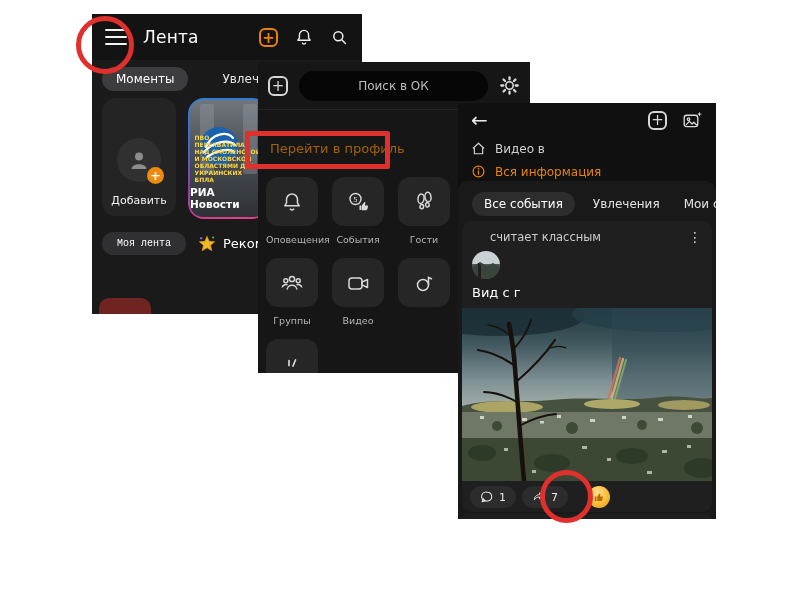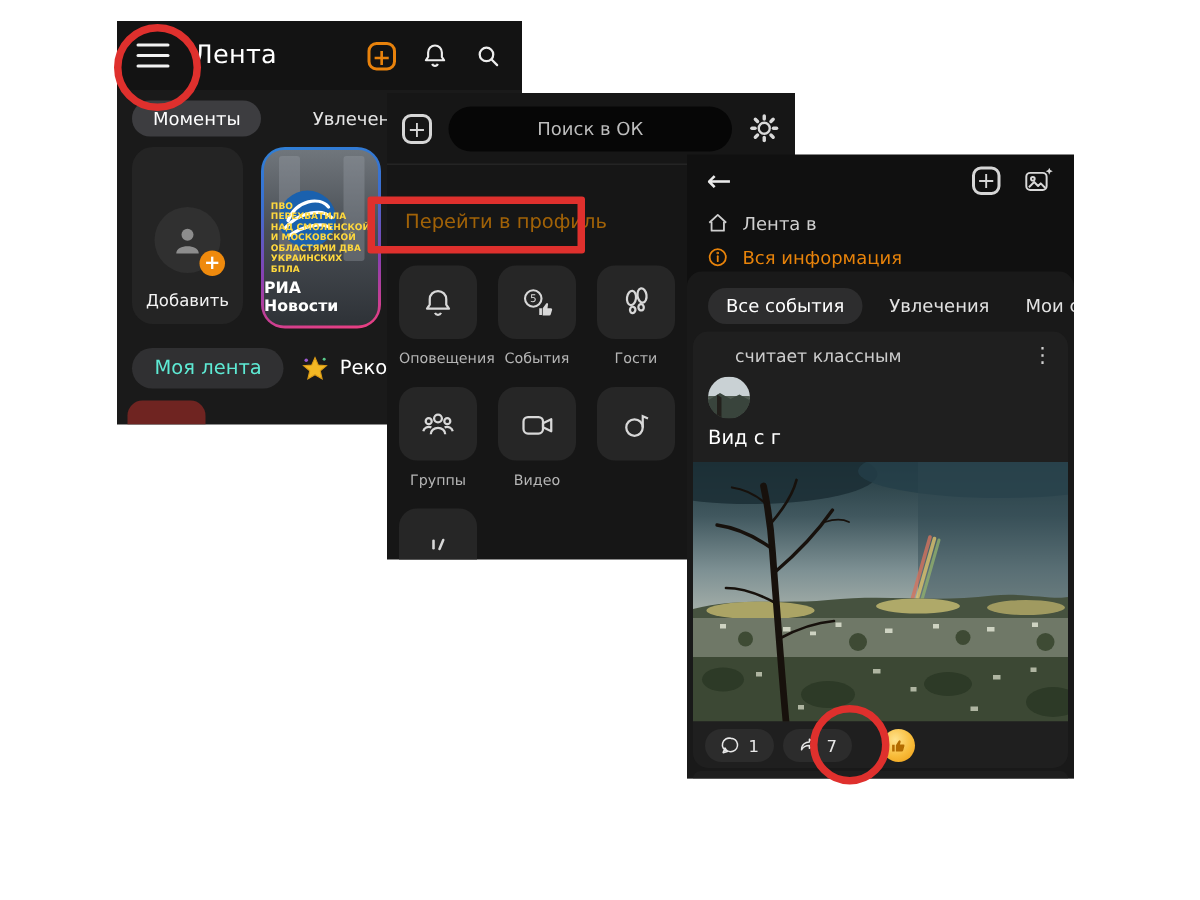--- a/index.html
+++ b/index.html
@@ -1,21 +1,21 @@
 <!DOCTYPE html>
 <html><head>
 <meta charset="utf-8">
 <style>
   html,body{margin:0;padding:0;}
   body{width:800px;height:600px;background:#ffffff;position:relative;overflow:hidden;
        font-family:"DejaVu Sans","Liberation Sans",sans-serif;}
   .panel{position:absolute;color:#eaeaea;overflow:hidden;}
 
   
-  #panel-feed{left:78px;top:14px;width:270px;height:269px;background:#1a1a1a;z-index:1;}
+  #panel-feed{left:92px;top:14px;width:270px;height:300px;background:#1a1a1a;z-index:1;}
   .feed-header{display:flex;align-items:center;height:46px;padding:0 13px;background:#131313;}
   .hamburger{width:22px;display:flex;flex-direction:column;gap:4.5px;cursor:pointer;}
   .hamburger span{height:2.6px;background:#f2f2f2;border-radius:2px;}
   .feed-title{font-size:17px;color:#fff;margin-left:16px;letter-spacing:.2px;}
   .hdr-icons{margin-left:auto;display:flex;align-items:center;gap:16px;}
   .plus-sq{width:19px;height:19px;border:2px solid #e8820c;border-radius:6px;color:#e8820c;
            font-size:15px;line-height:17px;text-align:center;font-weight:bold;box-sizing:border-box;}
   .icon-svg{display:block;}
   .feed-tabs{display:flex;align-items:center;gap:28px;padding:7px 10px 5px;}
   .pill{background:#3d3d40;border-radius:15px;padding:5px 14px;font-size:12px;color:#fff;white-space:nowrap;}
@@ -32,21 +32,21 @@
              background:linear-gradient(170deg,#2f80d6 0%,#3a6fd0 30%,#8a3fb0 65%,#ef3f80 100%);}
   .story-ria-inner{width:100%;height:100%;border-radius:13px;position:relative;overflow:hidden;
              background:linear-gradient(180deg,#70767c 0%,#4a4f55 45%,#2e3237 100%);
              display:flex;flex-direction:column;justify-content:flex-end;align-items:center;}
   .door1,.door2{position:absolute;top:4px;width:14px;height:70px;background:#9aa1a8;opacity:.35;border-radius:2px;}
   .door1{left:10px}.door2{right:9px}
   .ria-logo{position:absolute;top:26px;left:9px;}
   .ria-caption{position:relative;width:88%;font-size:6px;line-height:7px;font-weight:bold;color:#ffd83d;text-align:left;}
   .ria-name{position:relative;font-size:10.5px;font-weight:bold;color:#fff;margin:3px 0 7px;}
   .feed-row2{display:flex;align-items:center;gap:12px;padding:13px 10px 0;white-space:nowrap;}
-  .myfeed-pill{background:#303032;border-radius:16px;padding:6px 15px;font-size:13px;color:#5eead4;}
+  .myfeed-pill{background:#303032;border-radius:16px;padding:6px 15px;font-size:10px;color:#ffffff;font-family:Liberation Mono, monospace;}
   .reco{display:flex;align-items:center;gap:7px;font-size:13px;color:#fff;}
   .red-card{position:absolute;left:7px;bottom:0;width:52px;height:16px;background:#6f2421;border-radius:10px 10px 0 0;}
 
   
   #panel-menu{left:258px;top:62px;width:272px;height:311px;background:#161616;z-index:2;}
   .menu-top{display:flex;align-items:center;height:48px;padding:0 10px;gap:11px;border-bottom:1px solid #242424;box-sizing:border-box;}
   .plus-sq-grey{width:20px;height:20px;border:2px solid #d6d6d6;border-radius:6px;color:#d6d6d6;
                 font-size:15px;line-height:16px;text-align:center;box-sizing:border-box;flex:none;}
   .search-pill{flex:1;height:30px;background:#060606;border-radius:15px;display:flex;align-items:center;
                padding:0 15px;font-size:12px;color:#bdbdbd;justify-content:center;}
@@ -292,21 +292,21 @@
           <path d="M20 2l.8 1.9L22.7 4.7l-1.9.8L20 7.4l-.8-1.9-1.9-.8 1.9-.8z" fill="#d9d9d9" stroke="none"></path>
         </svg>
     </div>
   </div>
 
   <div class="info-row">
     <svg width="15" height="15" viewBox="0 0 20 20" fill="none" stroke="#cfcfcf" stroke-width="1.6" stroke-linejoin="round">
         <path d="M2.5 10L10 3l7.5 7"></path>
         <path d="M4.5 9v8h11V9"></path>
       </svg>
-    <span>Лента в</span>
+    <span>Видео в</span>
   </div>
   <div class="info-row orange">
     <svg width="15" height="15" viewBox="0 0 20 20" fill="none" stroke="#e8830a" stroke-width="1.6" stroke-linecap="round">
         <circle cx="10" cy="10" r="7.2"></circle>
         <path d="M10 9v4.5"></path>
         <circle cx="10" cy="6.2" r=".4" fill="#e8830a"></circle>
       </svg>
     <span>Вся информация</span>
   </div>
 

